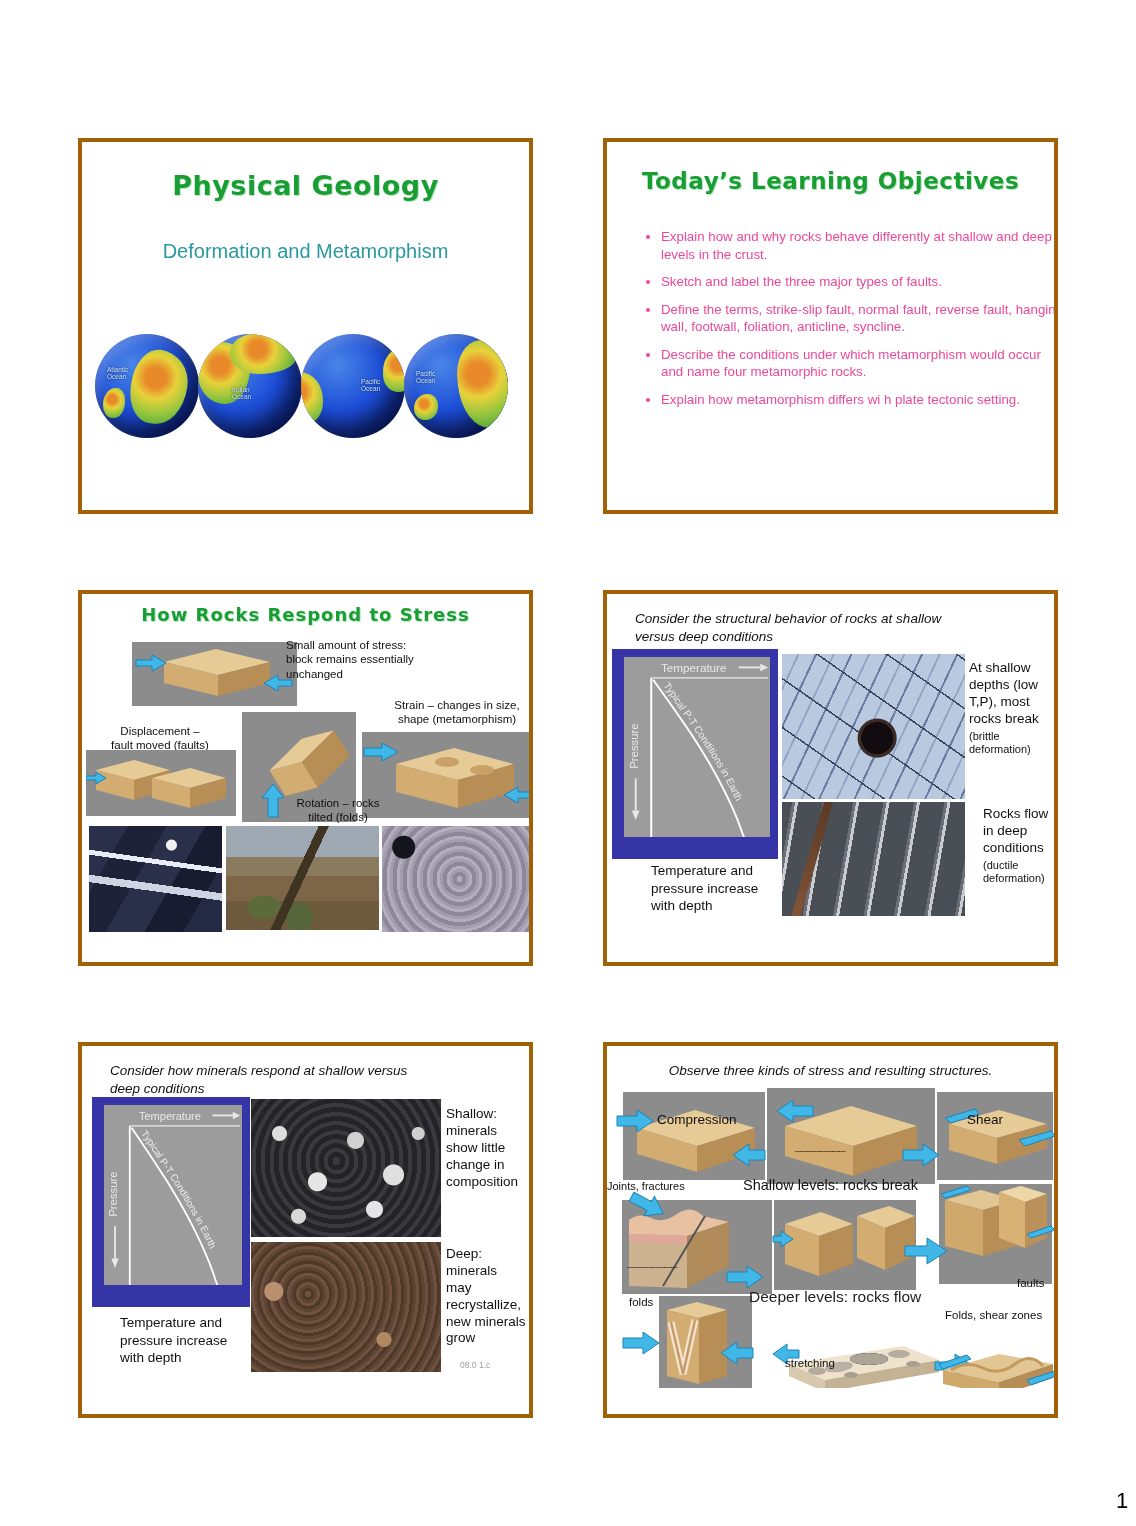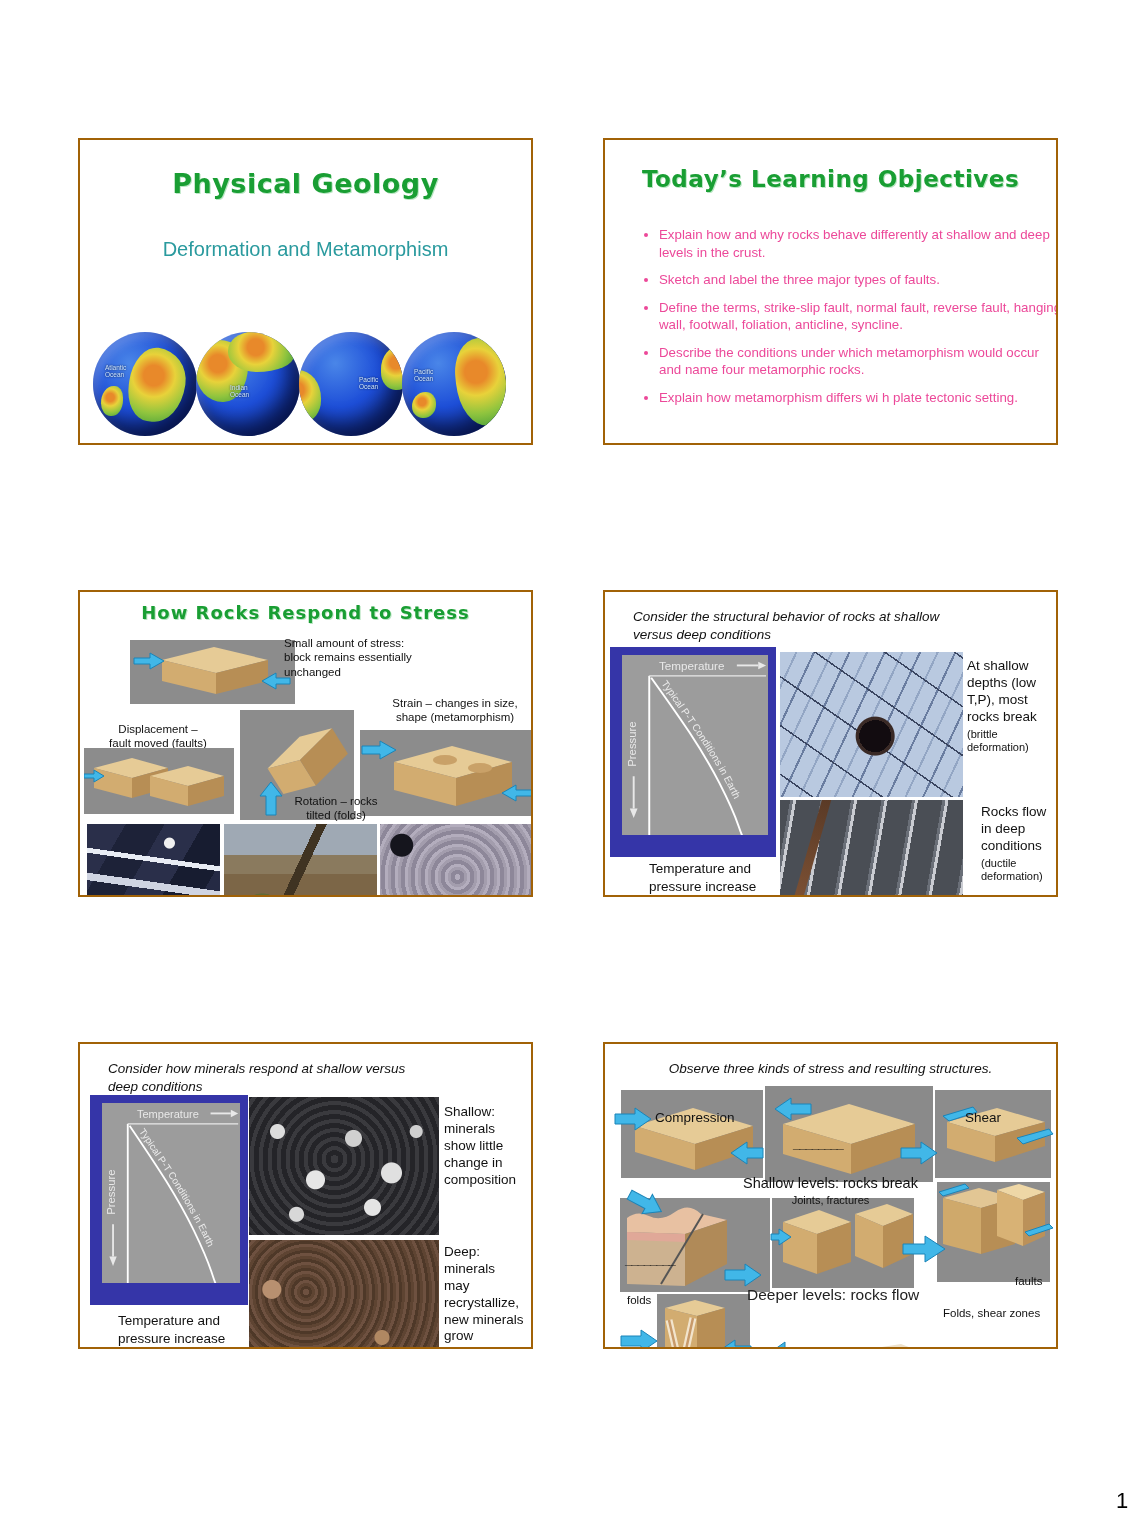--- a/index.html
+++ b/index.html
@@ -1,19 +1,19 @@
 <!DOCTYPE html>
 <html><head>
 <meta charset="utf-8">
 <style>
   html,body{margin:0;padding:0;background:#fff;}
   #page{position:relative;width:1136px;height:1526px;background:#fff;
         font-family:"Liberation Sans",sans-serif;color:#1a1a1a;overflow:hidden;}
-  .slide{position:absolute;box-sizing:border-box;width:455px;height:307px;
-         border:2px solid #a16207;background:#fff;overflow:hidden;}
+  .slide{position:absolute;box-sizing:border-box;width:455px;height:376px;
+         border:4px solid #a16207;background:#fff;overflow:hidden;}
   #s1{left:78px;top:138px;}  #s2{left:603px;top:138px;padding-left:28px;}
   #s3{left:78px;top:590px;}  #s4{left:603px;top:590px;}
   #s5{left:78px;top:1042px;} #s6{left:603px;top:1042px;}
   .pre{white-space:pre-line;}
   .abs{position:absolute;}
   .green-title{font-family:"DejaVu Sans",sans-serif;font-weight:bold;color:#199e33;
                text-shadow:1px 1px 0 #b9e6c3;letter-spacing:.5px;}
   .ital{font-style:italic;color:#111;}
   
   #s1-title{left:0;right:0;top:28px;text-align:center;font-size:27px;}
@@ -103,21 +103,21 @@
   #s5-tx2{left:364px;top:200px;width:90px;}
   #s5-foot{left:378px;top:314px;font-size:8.5px;color:#9a9a9a;}
   
   #s6-hdr{left:0;right:0;top:17px;text-align:center;font-size:13.5px;}
   #s6-art{position:absolute;left:0;top:42px;width:455px;height:300px;}
   .s6-label{position:absolute;color:#111;z-index:3;}
   #s6-compression{left:50px;top:66px;font-size:13.5px;}
   #s6-blank1{left:188px;top:92px;font-size:13px;font-weight:bold;letter-spacing:-1px;}
   #s6-shear{left:360px;top:66px;font-size:13.5px;}
   #s6-shallow{left:0;right:0;top:131px;text-align:center;font-size:14.5px;}
-  #s6-joints{left:0;right:0;top:150px;text-align:center;font-size:11px;}
+  #s6-joints{left:0;right:0;top:134px;font-size:11px;}
   #s6-blank2{left:20px;top:208px;font-size:13px;font-weight:bold;letter-spacing:-1px;}
   #s6-folds{left:22px;top:250px;font-size:11.5px;}
   #s6-deeper{left:142px;top:242px;font-size:15.5px;color:#222;}
   #s6-faults{left:410px;top:231px;font-size:11.5px;}
   #s6-foldshear{left:338px;top:263px;font-size:11.5px;}
   #s6-stretch{left:178px;top:311px;font-size:11.5px;}
   
   #pageno{position:absolute;left:1116px;top:1488px;font-size:22px;color:#000;}
   svg text{font-family:"Liberation Sans",sans-serif;}
   .arrow{fill:#41b7e8;stroke:#1b84b8;stroke-width:1;}

